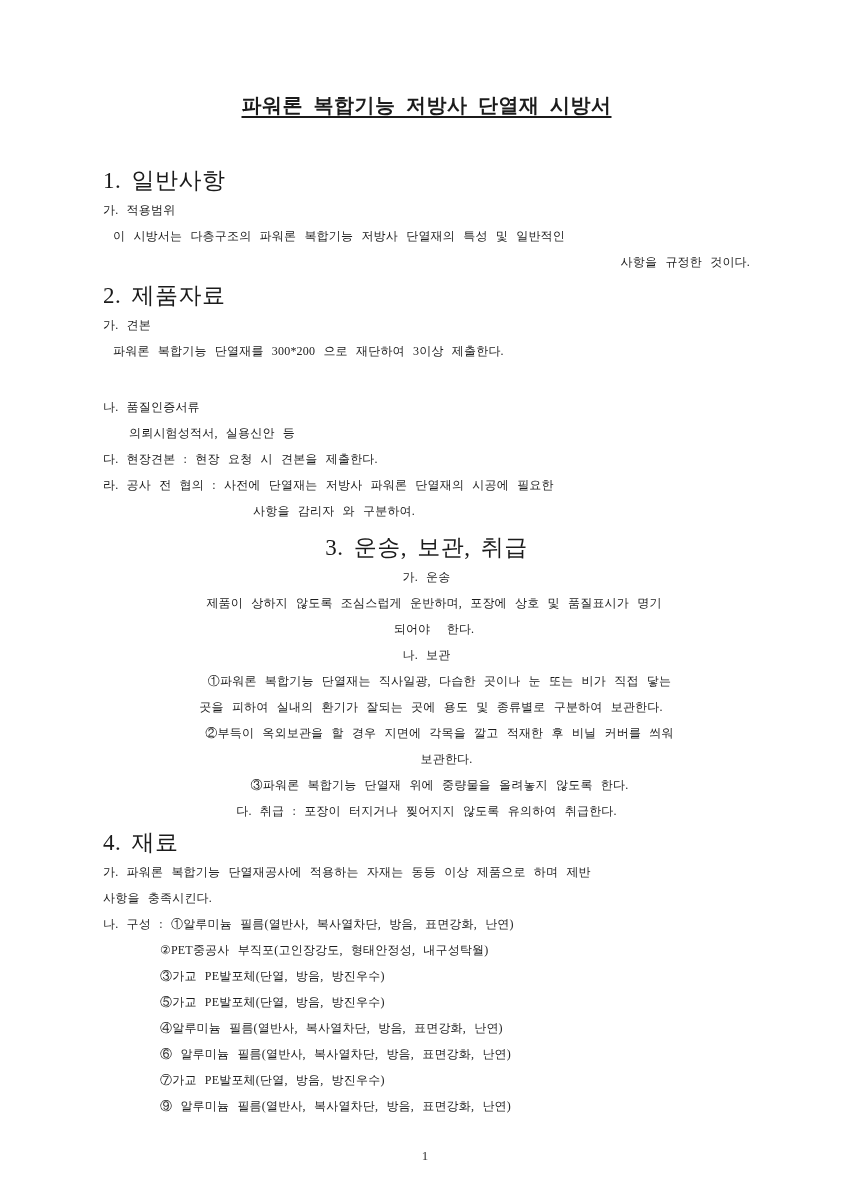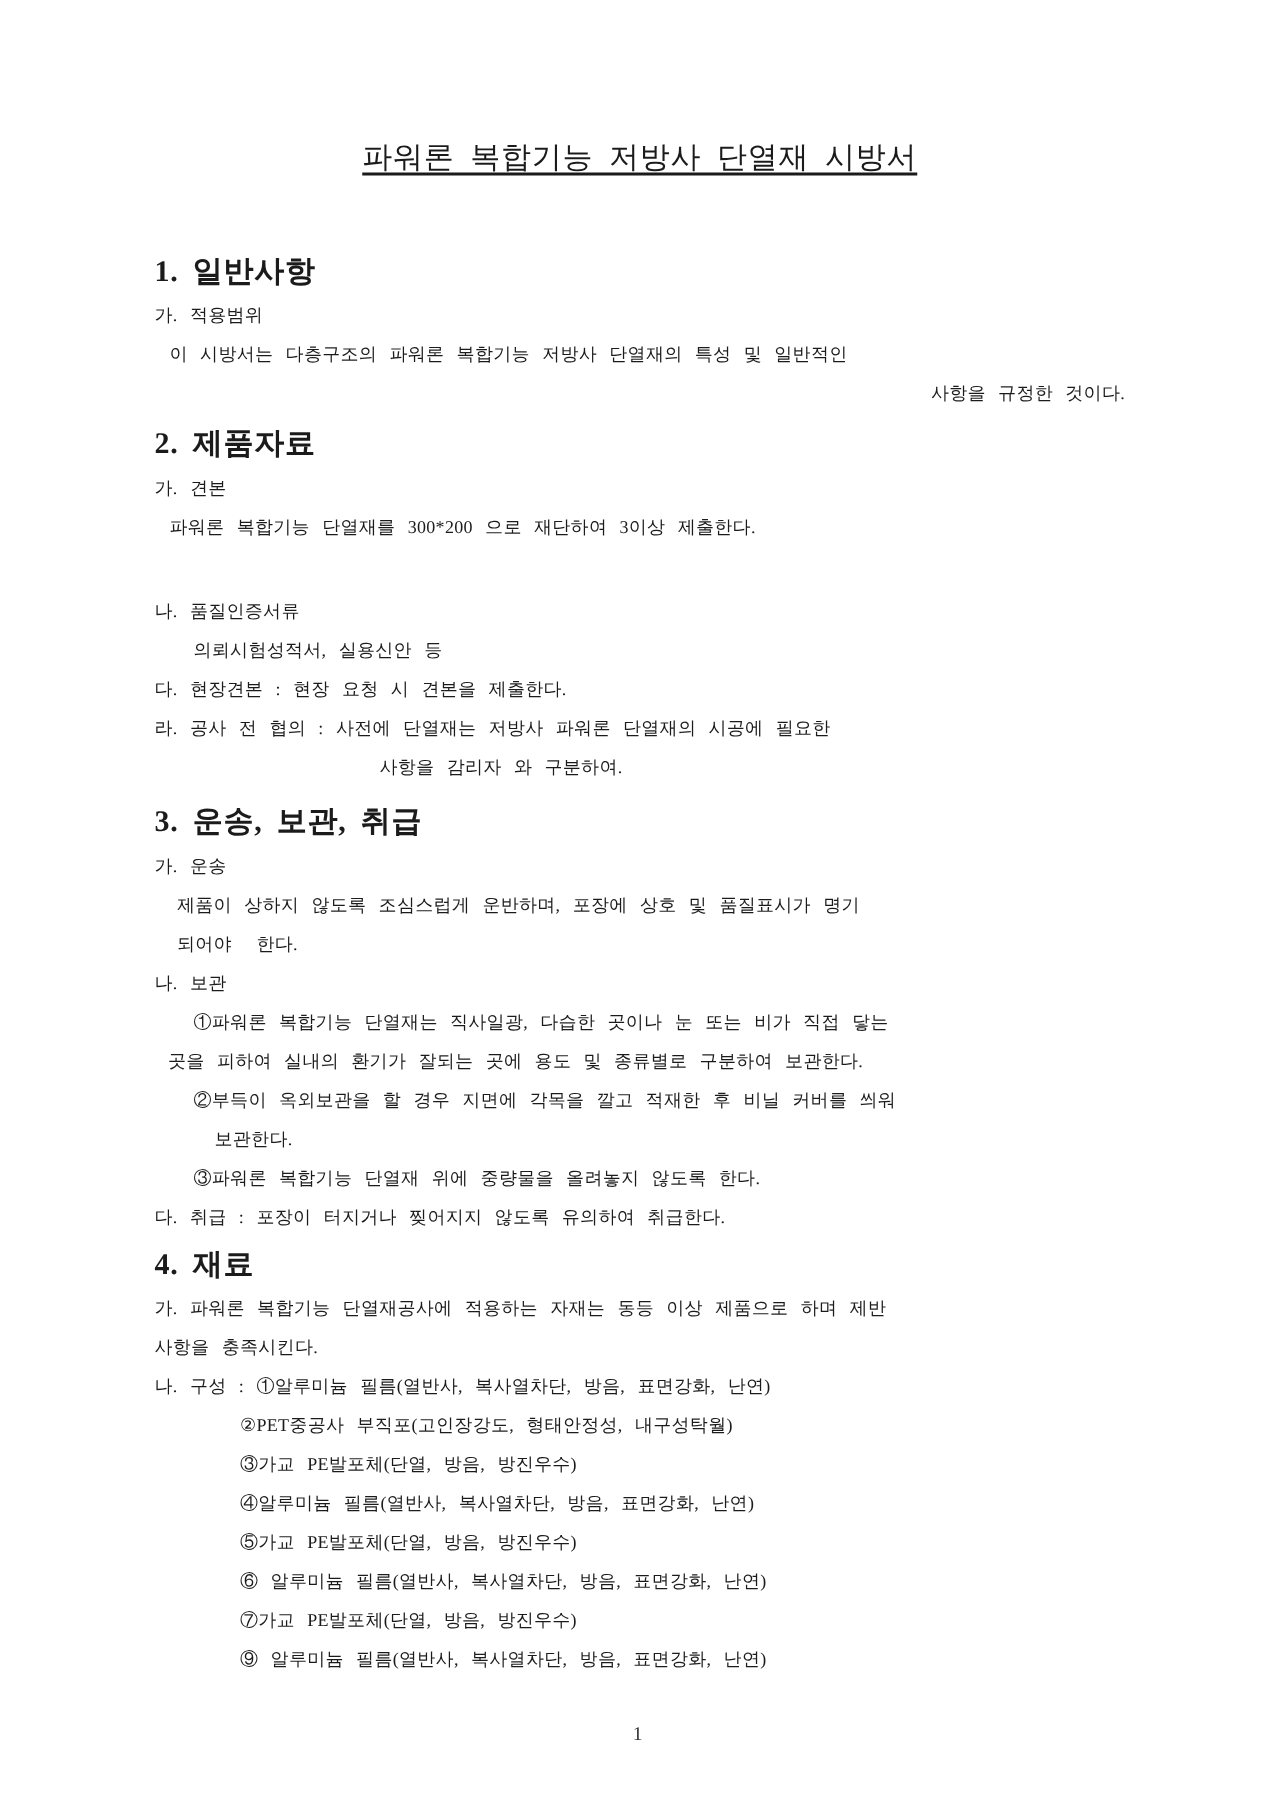--- a/index.html
+++ b/index.html
@@ -15,38 +15,38 @@
     background: #ffffff;
     box-sizing: border-box;
     padding: 90px 100px 0 103px;
     overflow: hidden;
     font-family: "Liberation Serif", "DejaVu Serif", serif;
     color: #1b1b1b;
   }
   .doc-title {
     margin: 0;
     font-size: 20px;
-    font-weight: normal;
+    font-weight: bold;
     line-height: 30px;
     text-align: center;
     text-decoration: underline;
     text-underline-offset: 4px;
     letter-spacing: 0.5px;
     word-spacing: 5px;
     white-space: pre;
   }
   .sec { margin: 0; }
   .sec-1 { margin-top: 49px; }
   .sec-2 { margin-top: 9px; }
-  .sec-3 { margin-top: 12px; }
+  .sec-3 { margin-top: 12px; text-align: center; }
   .sec-4 { margin-top: 7px; }
   .sec-heading {
     margin: 0 0 4px 0;
-    font-size: 20px;
-    font-weight: bold;
+    font-size: 23px;
+    font-weight: normal;
     line-height: 24px;
     letter-spacing: 0.5px;
     word-spacing: 4px;
     white-space: pre;
   }
   .ln {
     margin: 0;
     font-size: 12px;
     line-height: 26px;
     letter-spacing: 0.2px;
@@ -112,22 +112,22 @@
     <p class="ln">다. 취급 : 포장이 터지거나 찢어지지 않도록 유의하여 취급한다.</p>
   </section>
 
   <section class="sec sec-4">
     <h2 class="sec-heading">4. 재료</h2>
     <p class="ln">가. 파워론 복합기능 단열재공사에 적용하는 자재는 동등 이상 제품으로 하며 제반</p>
     <p class="ln">사항을 충족시킨다.</p>
     <p class="ln">나. 구성 : ①알루미늄 필름(열반사, 복사열차단, 방음, 표면강화, 난연)</p>
     <p class="ln i57">②PET중공사 부직포(고인장강도, 형태안정성, 내구성탁월)</p>
     <p class="ln i57">③가교 PE발포체(단열, 방음, 방진우수)</p>
+    <p class="ln i57">⑤가교 PE발포체(단열, 방음, 방진우수)</p>
     <p class="ln i57">④알루미늄 필름(열반사, 복사열차단, 방음, 표면강화, 난연)</p>
-    <p class="ln i57">⑤가교 PE발포체(단열, 방음, 방진우수)</p>
     <p class="ln i57">⑥ 알루미늄 필름(열반사, 복사열차단, 방음, 표면강화, 난연)</p>
     <p class="ln i57">⑦가교 PE발포체(단열, 방음, 방진우수)</p>
     <p class="ln i57">⑨ 알루미늄 필름(열반사, 복사열차단, 방음, 표면강화, 난연)</p>
   </section>
 
   <div class="page-number">1</div>
 
 </div>
 
 </body></html>

